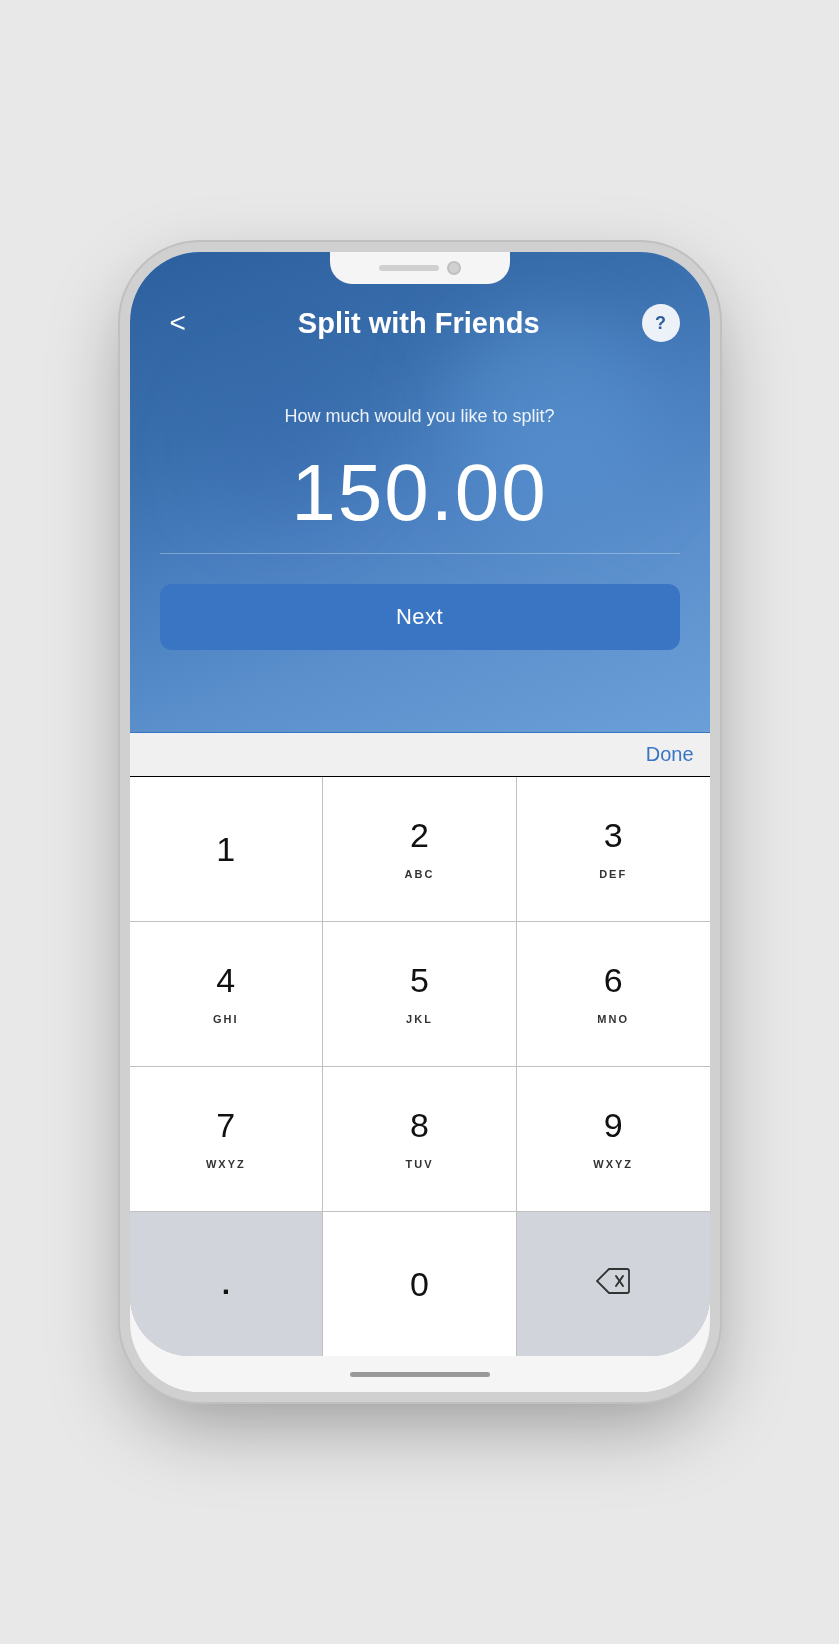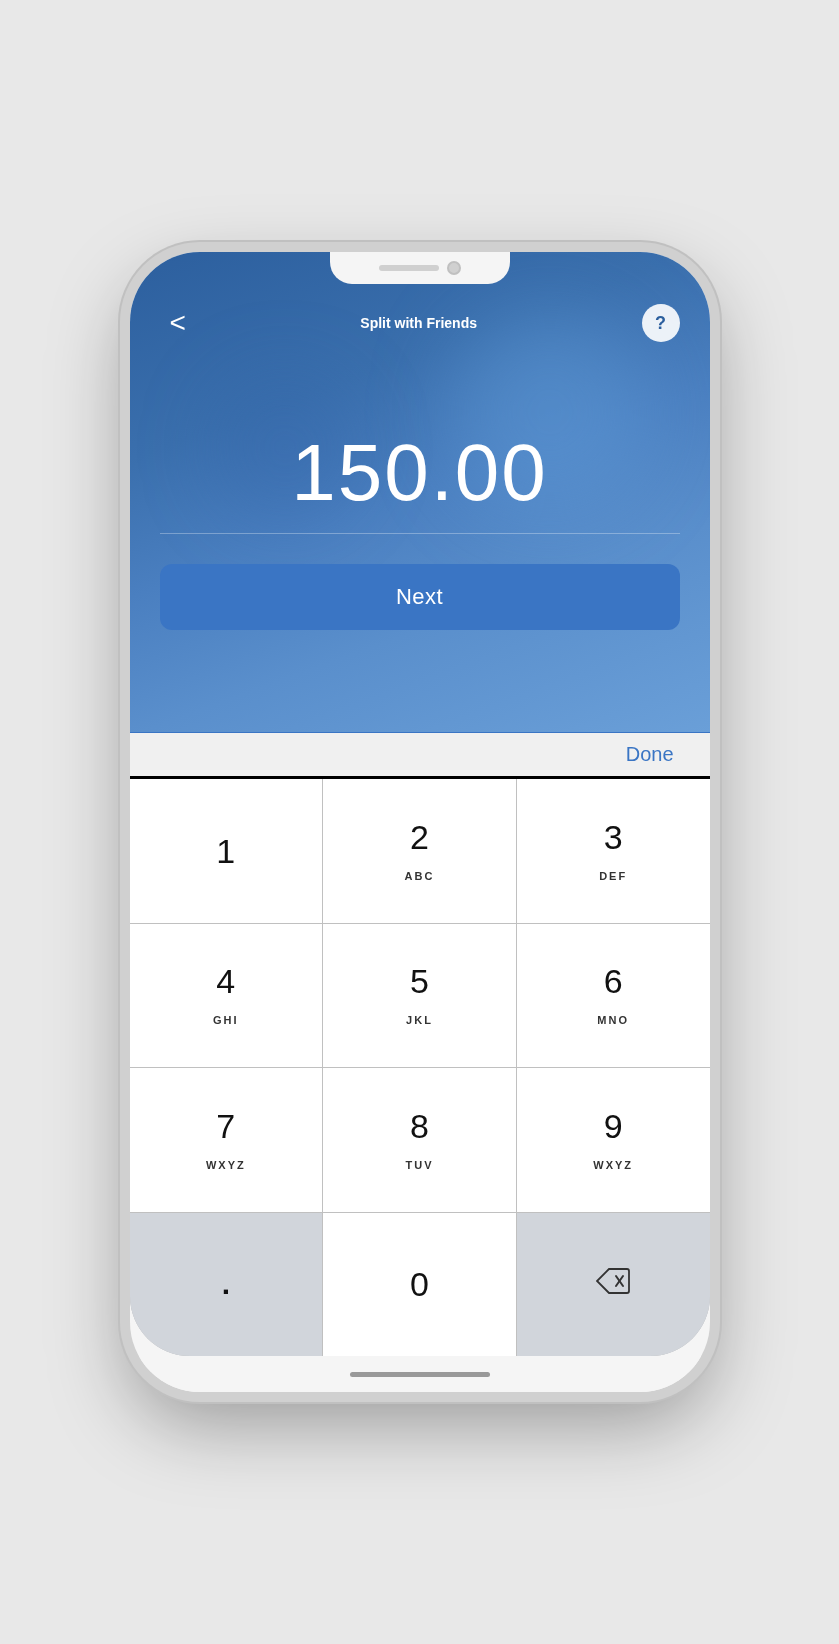--- a/index.html
+++ b/index.html
@@ -113,21 +113,21 @@
     .back-btn {
       color: white;
       font-size: 28px;
       font-weight: 300;
       cursor: pointer;
       padding: 5px 10px;
     }
 
     .header-title {
       color: white;
-      font-size: 14px;
+      font-size: 29px;
       font-weight: 600;
     }
 
     .help-btn {
       width: 38px;
       height: 38px;
       border-radius: 50%;
       background: rgba(255,255,255,0.9);
       display: flex;
       align-items: center;
@@ -187,22 +187,22 @@
     .keyboard-section {
       background: #d1d5db;
       flex: 1;
       display: flex;
       flex-direction: column;
     }
 
     .keyboard-toolbar {
       background: #f0f0f0;
       border-top: 1px solid #3a75c4;
-      border-bottom: 3px solid #000000;
-      padding: 10px 36px;
+      border-bottom: 1px solid #000000;
+      padding: 10px 16px;
       display: flex;
       justify-content: flex-end;
     }
 
     .done-btn {
       color: #3a75c4;
       font-size: 20px;
       font-weight: 500;
       cursor: pointer;
     }
@@ -290,20 +290,21 @@
 
     <div class="top-section">
 
       <div class="header">
         <div class="back-btn">&lt;</div>
         <div class="header-title">Split with Friends</div>
         <div class="help-btn">?</div>
       </div>
 
       <div class="amount-section">
+        <div class="amount-label">How much would you like to split?</div>
         <div class="amount-value">150.00</div>
         <div class="amount-divider"></div>
         <button class="next-btn">Next</button>
       </div>
 
     </div>
 
     <div class="keyboard-section">
 
       <div class="keyboard-toolbar">

